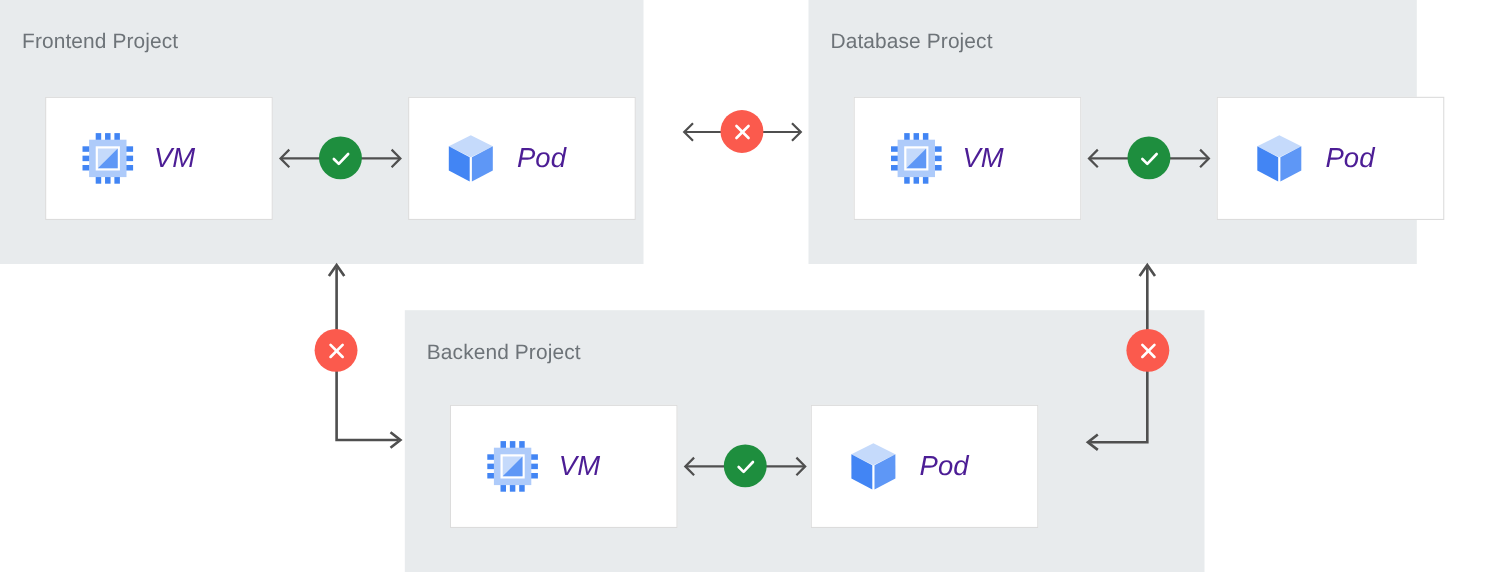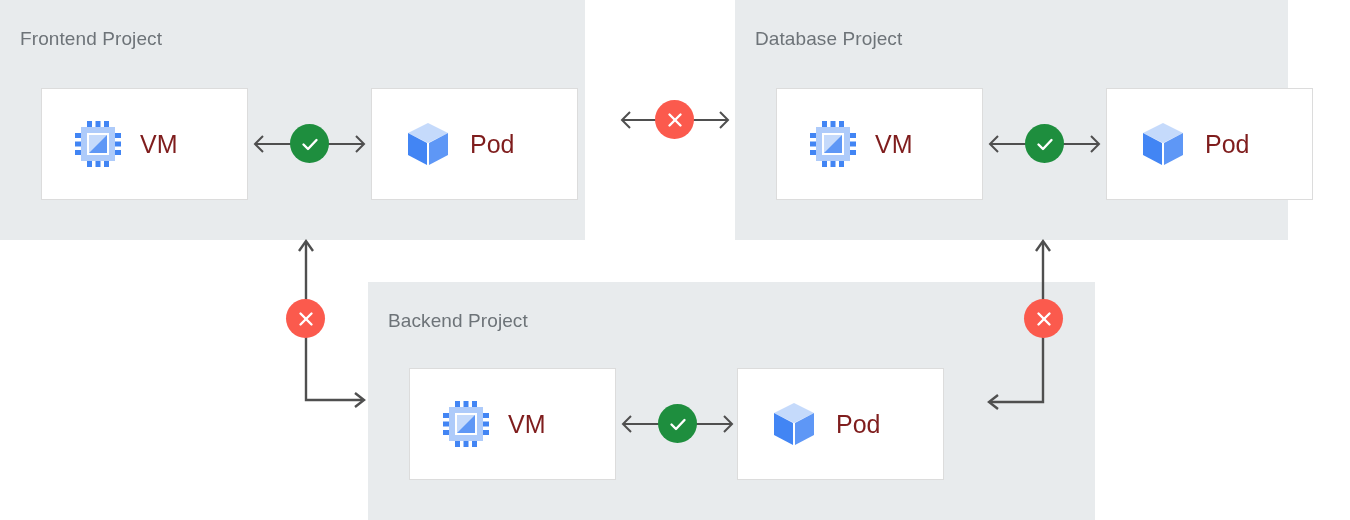--- a/index.html
+++ b/index.html
@@ -44,22 +44,23 @@
   .card-icon {
     width: 48px;
     height: 48px;
     margin-left: 32px;
     flex: 0 0 auto;
     display: block;
   }
   .card-label {
     margin-left: 18px;
     font-size: 25px;
-    color: #7f1d1d;
+    color: #4c1d95;
     white-space: nowrap;
+    font-style: italic;
   }
 
   
   .connector {
     position: absolute;
     overflow: visible;
   }
   .badge {
     position: absolute;
     border-radius: 50%;

